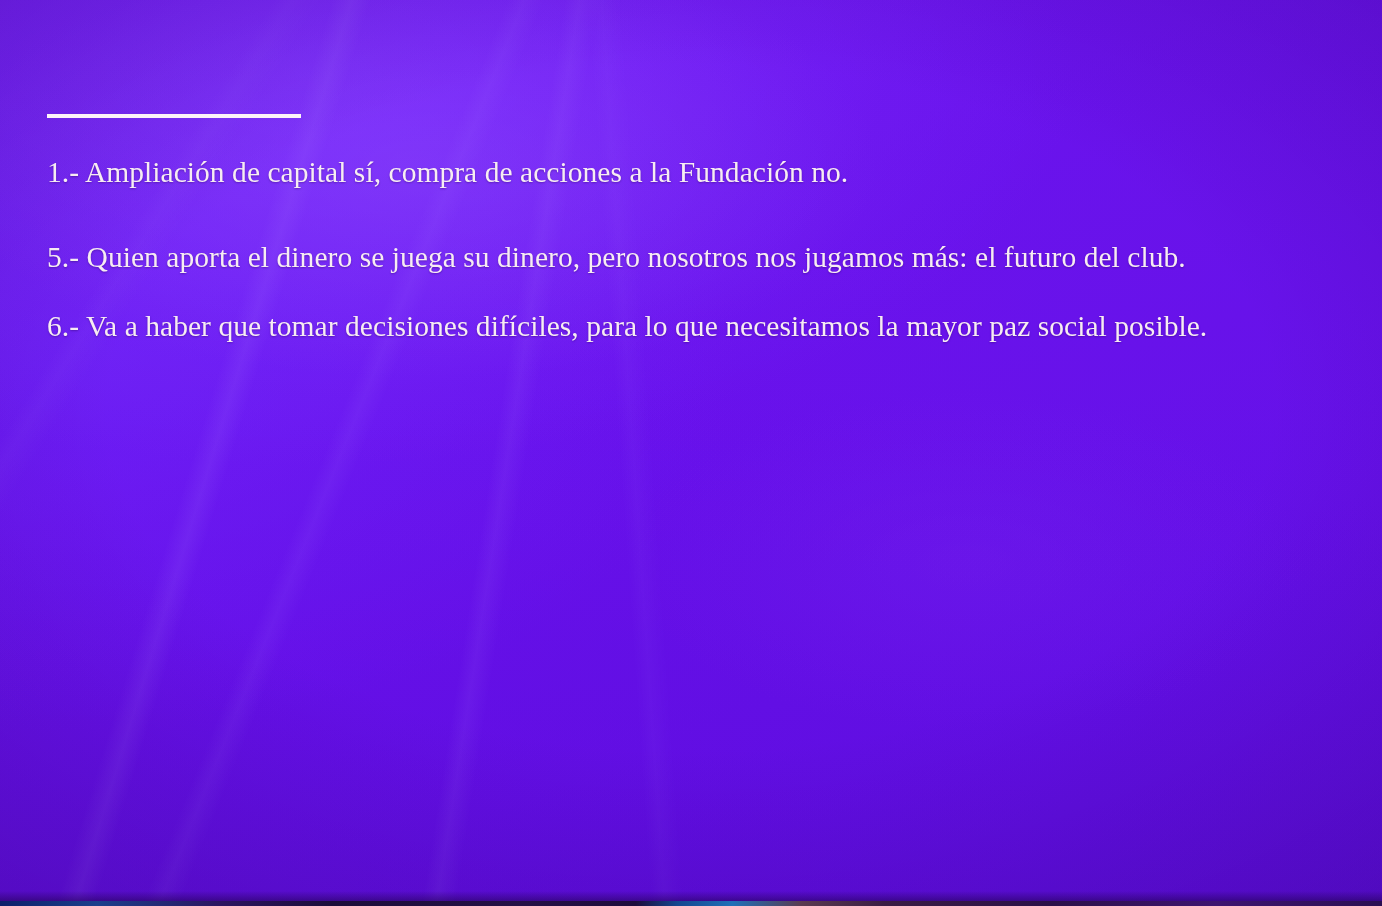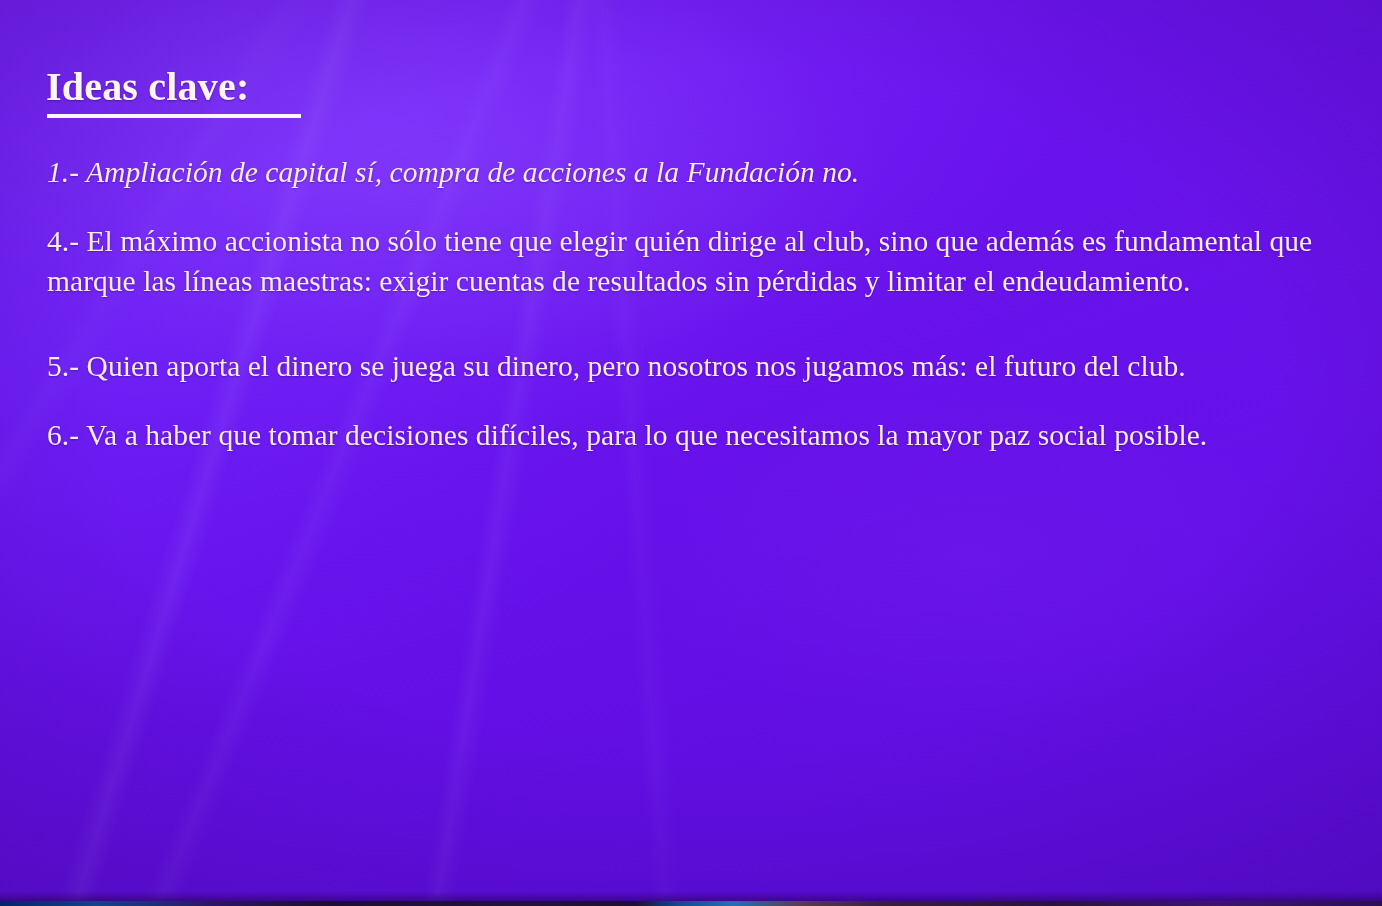--- a/index.html
+++ b/index.html
@@ -113,45 +113,43 @@
   }
   .para {
     font-size: 29.5px;
     line-height: 40px;
     color: #f7ecf2;
     margin: 0 0 29px 0;
     text-shadow: 0 1px 2px rgba(45, 0, 95, 0.40);
     letter-spacing: 0.05px;
   }
   .para:last-child { margin-bottom: 12px; }
-  .p-w1 { max-width: 1292px; font-style: italic; }
+  .p-w1 { max-width: 1292px; }
   .p-w2 { max-width: 1180px; }
   .p-w3 { max-width: 1290px; }
   .p-w4 { max-width: 1272px; }
   .p-w5 { max-width: 1288px; margin-top: 45px; }
   .p-w6 { max-width: 1235px; }
 </style>
 </head>
 <body>
 
 <div id="slide">
 
   <div class="bg-base"></div>
   <div class="bg-streaks"></div>
   <div class="bg-sheen"></div>
   <div class="bg-vignette"></div>
   <div class="bg-bottom-soft"></div>
   <div class="bg-bottom-edge"></div>
 
   <div id="content">
 
-    <div id="slide-title">Ideas clave:</div>
     <div id="title-underline"></div>
 
     <div id="body-block">
       <p class="para p-w1">1.- Ampliación de capital sí, compra de acciones a la Fundación no.</p>
-      <p class="para p-w4">4.- El máximo accionista no sólo tiene que elegir quién dirige al club, sino que además es fundamental que marque las líneas maestras: exigir cuentas de resultados sin pérdidas y limitar el endeudamiento.</p>
       <p class="para p-w5">5.- Quien aporta el dinero se juega su dinero, pero nosotros nos jugamos más: el futuro del club.</p>
       <p class="para p-w6">6.- Va a haber que tomar decisiones difíciles, para lo que necesitamos la mayor paz social posible.</p>
     </div>
 
   </div>
 </div>
 
 </body></html>

